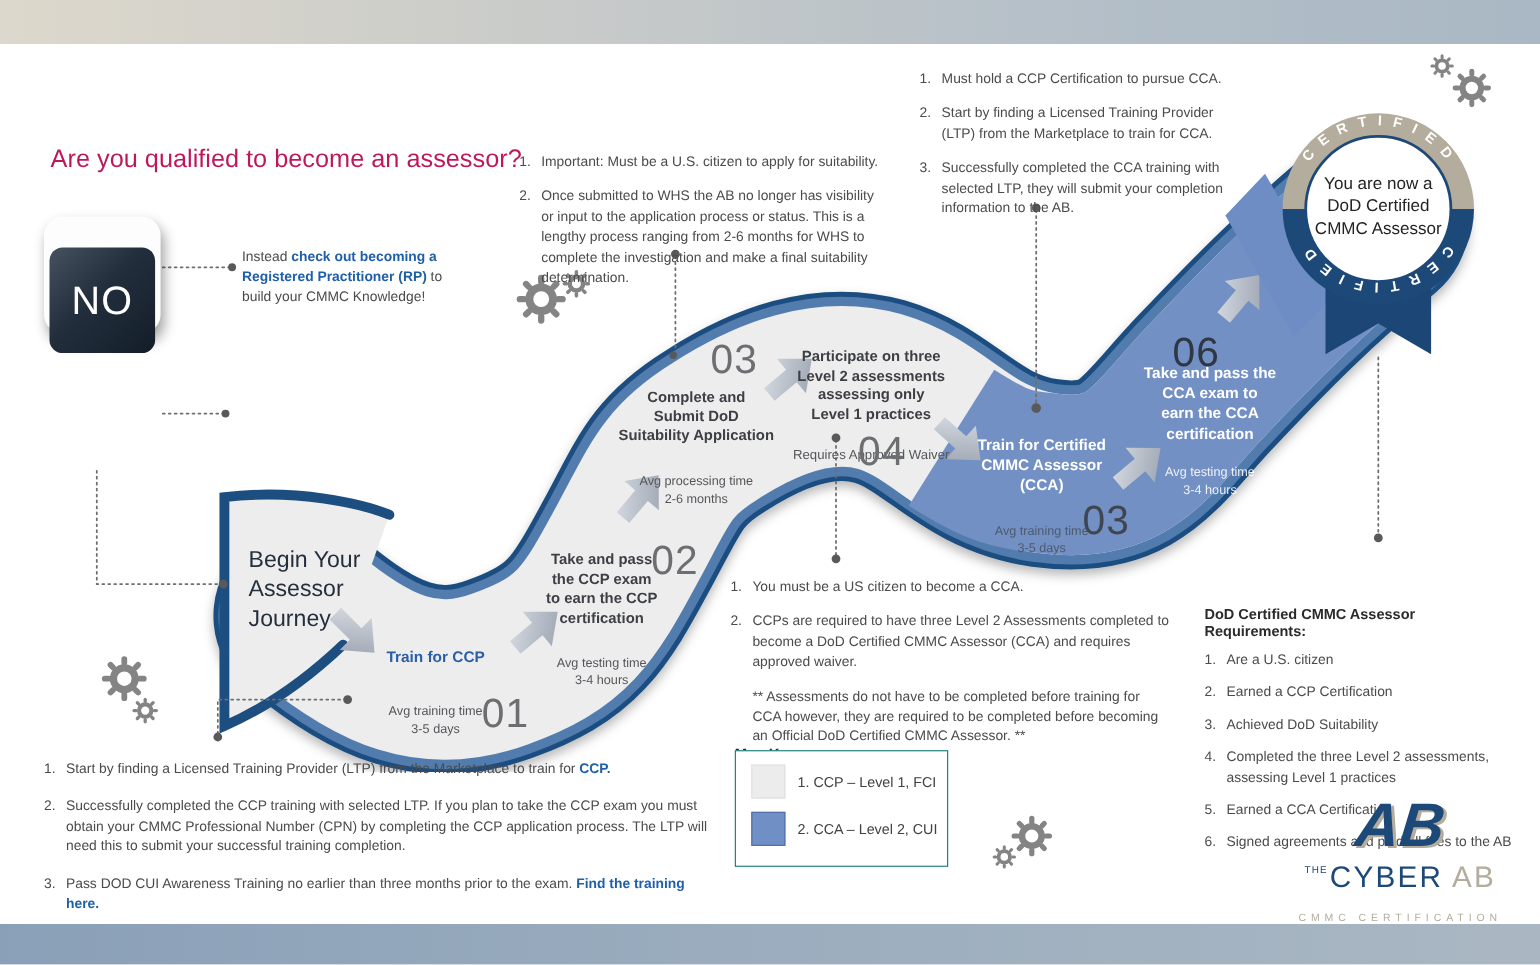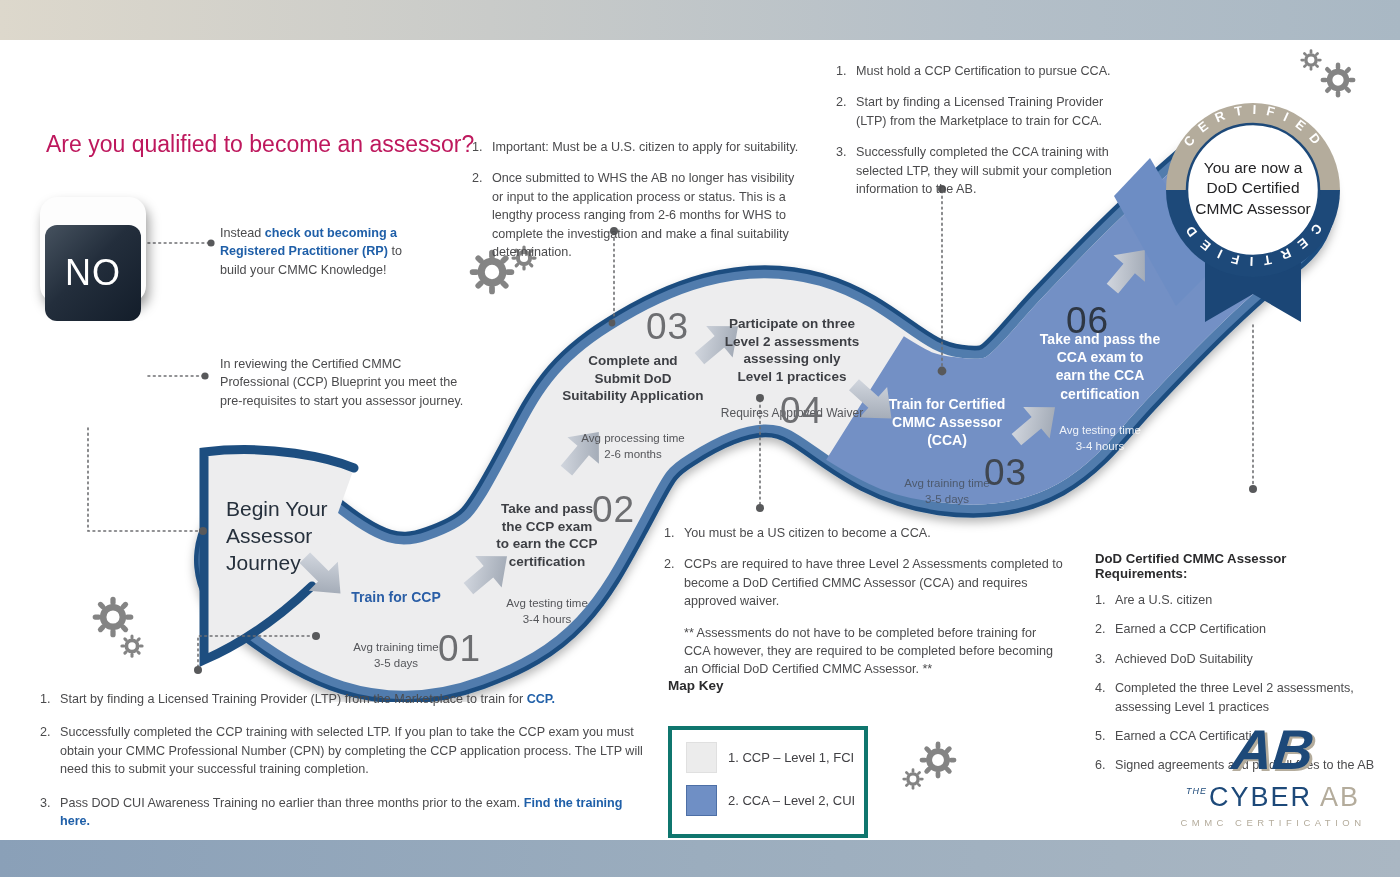--- a/index.html
+++ b/index.html
@@ -35,38 +35,38 @@
   .step-title{font-weight:bold;color:#3d3f44;font-size:13.5px;line-height:1.3;text-align:center;}
   .step-title.blue{color:#2a5ea6;}
   .step-title.white{color:#ffffff;}
   .step-note{font-size:11.5px;color:#55565a;line-height:1.35;text-align:center;margin-top:30px;}
   .step-note.dark{color:#4d5a6e;}
   .step-note.lite{color:rgba(255,255,255,0.88);}
   .step-num{font-size:37px;color:#6d6e71;letter-spacing:1px;z-index:2;}
   .begin-label{left:226px;top:496px;font-size:21px;color:#26303c;line-height:1.28;z-index:3;}
   
   .mapkey-title{left:668px;top:678px;font-size:13.5px;font-weight:bold;color:#2b2b2d;z-index:2;}
-  .mapkey-box{left:668px;top:726px;width:192px;height:104px;background:#fff;
-              border:4px solid #0f766e;z-index:2;}
+  .mapkey-box{left:668px;top:682px;width:192px;height:104px;background:#fff;
+              border:1px solid #0f766e;z-index:2;}
   .mk-row{display:flex;align-items:center;gap:11px;margin:12px 0 0 14px;}
   .mk-swatch{width:29px;height:29px;flex:0 0 auto;}
   .mk-label{font-size:13px;color:#414044;}
   
   .req-head{font-size:13.2px;font-weight:bold;color:#2b2b2d;margin-bottom:10px;}
   
   .badge-text{left:1183px;top:158px;width:140px;text-align:center;font-size:15.5px;
               font-weight:500;color:#232325;line-height:1.32;z-index:3;}
   
   .logo{left:1178px;top:722px;width:190px;text-align:center;z-index:2;}
   .logo-mono{font-size:56px;font-weight:bold;font-style:italic;color:#1d4979;
              text-shadow:3px 2px 0 #b4ac9c;transform:skewX(-6deg);line-height:1;}
   .logo-line{margin-top:4px;font-size:27px;letter-spacing:2px;color:#1d4979;white-space:nowrap;}
-  .logo-the{font-size:9px;letter-spacing:1px;vertical-align:12px;margin-right:2px;font-style:italic;}
+  .logo-the{font-size:9px;letter-spacing:1px;vertical-align:12px;margin-right:2px;}
   .logo-ab{color:#b4ac9c;margin-left:8px;}
-  .logo-tag{margin-top:4px;font-size:9.5px;letter-spacing:4.5px;color:#b4ac9c;text-align:center;}
+  .logo-tag{margin-top:16px;font-size:9.5px;letter-spacing:4.5px;color:#b4ac9c;text-align:center;}
 </style>
 </head>
 <body>
 
 <div class="stage">
 
   <div class="bar-top"></div>
   <div class="bar-bottom"></div>
 
   <svg class="layer" width="1400" height="877" viewBox="0 0 1400 877">
@@ -173,21 +173,20 @@
 
   <div class="abs subtitle txt">Are you qualified to become an assessor?</div>
 
   <div class="choice" style="left:40px;top:197px;">
     <div class="choice-inner no-inner">NO</div>
   </div>
   <div class="abs txt" style="left:220px;top:224px;width:196px;font-size:12.6px;line-height:1.45;">
     <span>Instead </span><a class="link">check out becoming a Registered Practitioner (RP)</a><span> to build your CMMC Knowledge!</span>
   </div>
 
-  <div class="abs txt" style="left:220px;top:355px;width:250px;font-size:12.6px;line-height:1.45;">In reviewing the Certified CMMC Professional (CCP) Blueprint you meet the pre-requisites to start you assessor journey.</div>
 
   <div class="abs nlist gap13" style="left:472px;top:138px;width:332px;">
     <div class="nrow">
       <span class="n">1.</span>
       <span>Important: Must be a U.S. citizen to apply for suitability.</span>
     </div>
     <div class="nrow">
       <span class="n">2.</span>
       <span>Once submitted to WHS the AB no longer has visibility or input to the application process or status. This is a lengthy process ranging from 2-6 months for WHS to complete the investigation and make a final suitability determination.</span>
     </div>

